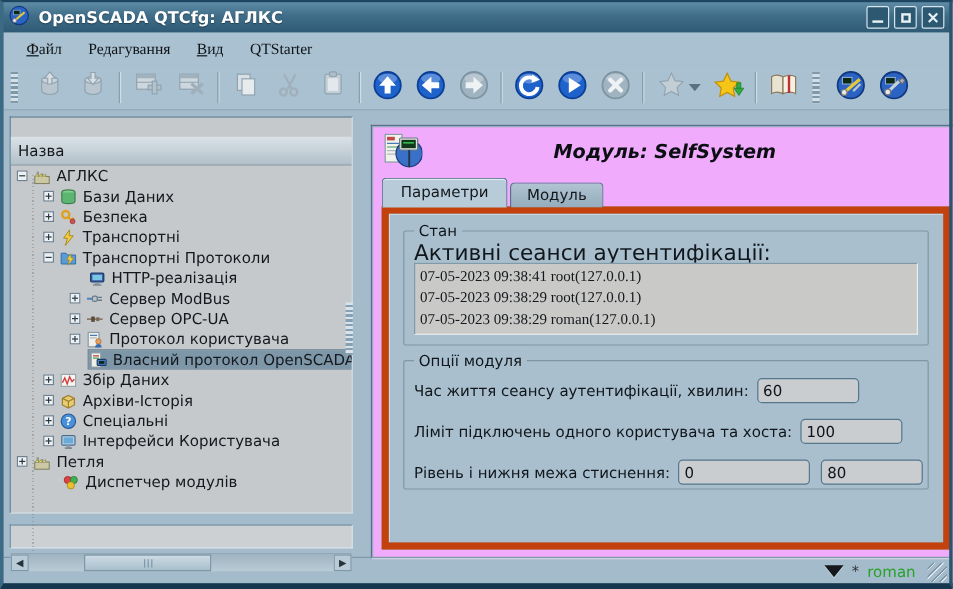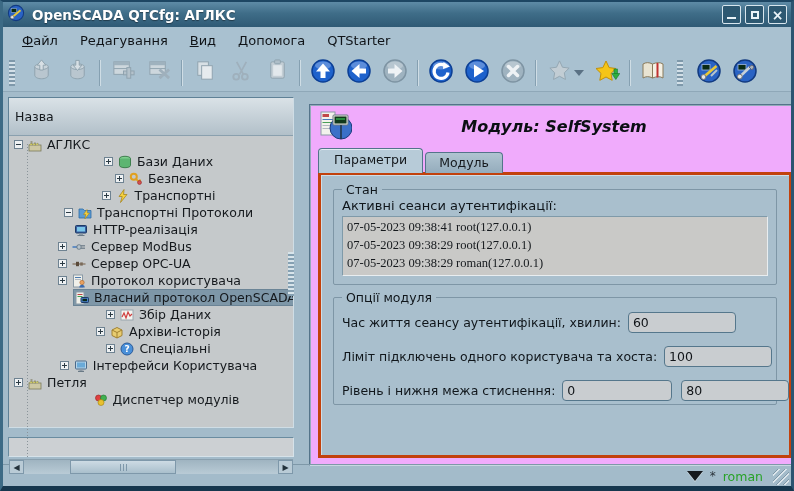--- a/index.html
+++ b/index.html
@@ -23,48 +23,48 @@
     border-radius:2px; background:#2d5871; color:#e9f2f7; display:flex;
     align-items:center; justify-content:center; font-size:12px; }
   .winbtn .minus { width:9px; height:0; border-bottom:2px solid #e9f2f7; margin-top:7px; }
   .winbtn .maxbox { width:8px; height:8px; border:2px solid #e9f2f7; }
   .winbtn .xg { font-weight:bold; font-size:14px; line-height:14px; }
 
   
   .menubar { position:absolute; left:3px; top:27px; width:788px; height:27px;
     background:#a9c1d0; display:flex; align-items:center; padding-left:8px;
     font-size:13px; color:#101418; }
-  .menu-item { padding:3px 11px; }
+  .menu-item { padding:3px 11px;font-family:Liberation Serif, serif; }
   .menu-item .u { text-decoration:underline; }
 
   
   .toolbar { position:absolute; left:3px; top:54px; width:788px; height:38px;
     background:#a9c1d0; display:flex; align-items:center;
     border-bottom:1px solid #8fa8b8; }
   .grip { width:6px; height:26px; margin:0 8px 0 6px; flex:none;
     background:repeating-linear-gradient(180deg,#7e98aa 0 2px,#d3e0e8 2px 4px); }
   .tb { width:36px; height:32px; display:flex; align-items:center; justify-content:center; flex:none; }
   .tsep { width:2px; height:26px; margin:0 4px; flex:none;
     border-left:1px solid #85a0b1; border-right:1px solid #cfdde5; }
   .caret-dn { width:0; height:0; border-left:5px solid transparent;
     border-right:5px solid transparent; border-top:6px solid #5a7184; margin-left:2px; }
 
   
   .treepanel { position:absolute; left:8px; top:97px; width:286px; height:331px;
     border:1px solid #5f8196; border-right-color:#cfdde5; border-bottom-color:#cfdde5;
     background:#c5c9cb; z-index:5; }
-  .tree-header { height:38px; background:linear-gradient(180deg,#dae2e7,#b2c0c9);
+  .tree-header { height:24px; background:linear-gradient(180deg,#dae2e7,#b2c0c9);
     border-bottom:1px solid #8aa0ae; font-size:12.5px; color:#15191d;
-    display:flex; align-items:center; padding-left:6px; }
+    display:flex; align-items:center; padding-left:6px;margin-top:16px; }
   .tree-body { position:relative; height:323px; overflow:hidden; }
   .spine { position:absolute; left:18px; top:8px; width:1px; height:382px;
     background:repeating-linear-gradient(180deg,#8a949a 0 1px,transparent 1px 3px); }
   .trow { height:17px; display:flex; align-items:center; font-size:12.5px;
     color:#15191d; white-space:nowrap; position:relative; }
-  .lv0 { padding-left:5px; } .lv1 { padding-left:15px;justify-content:center; } .lv2 { padding-left:49px; }
+  .lv0 { padding-left:5px; } .lv1 { padding-left:27px; } .lv2 { padding-left:49px; }
   .exp { width:9px; height:9px; flex:none; border:1px solid #6e8291; background:#eef1f3;
     margin-right:5px; position:relative; }
   .exp::before, .expm::before { content:""; position:absolute; left:1px; top:3px;
     width:5px; height:1px; background:#2a3a44; }
   .exp.plus::after { content:""; position:absolute; left:3px; top:1px;
     width:1px; height:5px; background:#2a3a44; }
   .exp-sp { width:16px; flex:none; }
   .ticon { width:14px; height:14px; flex:none; margin-right:5px; }
   .ticon svg { width:14px; height:14px; display:block; }
   .tsel { background:#7e97a8; outline:1px solid #6b8496; padding-right:3px;
@@ -95,38 +95,38 @@
   .mod-title { position:absolute; left:0; right:0; top:12px; text-align:center;
     font-size:16px; font-weight:bold; font-style:italic; color:#0b0f13; }
   .tabs { position:absolute; left:8px; top:45px; height:23px; display:flex; align-items:flex-end; z-index:2; }
   .tab { font-size:12.5px; color:#15191d; border:1px solid #54748a; border-bottom:none;
     border-radius:4px 4px 0 0; padding:3px 15px 12px; }
   .tab.active { background:#b7cbd8; position:relative; z-index:3; padding-bottom:6px;
     box-shadow:inset 0 1px 0 #e2ecf2; }
   .tab.inactive { background:linear-gradient(180deg,#b0c4d1,#94acbc); margin-left:2px;
     padding:2px 13px 3px; }
   .tabpanel { position:absolute; left:8px; top:67px; width:474px; height:286px;
-    border:3px solid #c2410c; background:#a9bfcd; box-shadow:inset 1px 1px 0 #cfdde6; }
+    border:6px solid #c2410c; background:#a9bfcd; box-shadow:inset 1px 1px 0 #cfdde6; }
   .group { position:absolute; left:12px; right:12px; border:1px solid #7e96a6;
     border-radius:2px; }
   .group-title { position:absolute; top:-8px; left:8px; background:#a9bfcd;
     padding:0 4px; font-size:12.5px; color:#10161b; }
   .g-state { top:14px; height:96px; }
   .g-opts { top:122px; height:108px; }
-  .sess-label { position:absolute; left:8px; top:8px; font-size:13px; color:#10161b; }
+  .sess-label { position:absolute; left:8px; top:8px; font-size:18px; color:#10161b; }
   .sess-list { position:absolute; left:8px; right:8px; top:26px; height:60px;
     background:#c9c9c7; border:1px solid #7f9aa9; border-right-color:#e8edf0;
     border-bottom-color:#e8edf0; font-size:12.5px; color:#15191d; padding:1px 0 0 4px;font-family:Liberation Serif, serif; }
   .sess-list div { line-height:18px; }
   .opt-row { display:flex; align-items:center; padding:0 8px; height:32px; margin-top:2px; }
   .opt-row label { font-size:12.5px; color:#10161b; white-space:nowrap; }
   .opt-row input { height:21px; margin-left:7px; background:#c9cdd0;
     border:1px solid #55778c; border-radius:4px; font-size:12.5px; padding:0 4px;
     font-family:"DejaVu Sans","Liberation Sans",sans-serif; color:#101418; }
-  .w108 { width:108px; } .w110 { width:110px; }
+  .w108 { width:85px; } .w110 { width:110px; }
   .gap8 { margin-left:9px !important; }
 
   
   .statusbar { position:absolute; left:3px; top:464px; width:788px; height:23px;
     border-top:1px solid #7e98a8; display:flex; align-items:center;
     justify-content:flex-end; padding-right:28px; gap:7px; font-size:12.5px; }
   .msg-tri { width:0; height:0; border-left:8px solid transparent;
     border-right:8px solid transparent; border-top:10px solid #15191d;
     filter:drop-shadow(0 1px 0 #cfdde5); }
   .mod-marker { color:#2b333a; font-size:12px; }
@@ -155,21 +155,20 @@
     </span>
   <span class="winbtn">
       <span class="xg">×</span>
     </span>
 </div>
 
 <div class="menubar">
   <span class="menu-item"><span class="u">Ф</span><span>айл</span></span>
   <span class="menu-item"><span class="u"></span><span>Редагування</span></span>
   <span class="menu-item"><span class="u">В</span><span>ид</span></span>
-  <span class="menu-item"><span class="u">Д</span><span>опомога</span></span>
   <span class="menu-item"><span class="u"></span><span>QTStarter</span></span>
 </div>
 
 <div class="toolbar">
   <span class="grip"></span>
 
   <span class="tb">
       <span><svg width="25" height="25" viewBox="0 0 26 26">
           <path d="M6 9v9c0 2 3.1 3.6 7 3.6s7-1.6 7-3.6V9" fill="#b9c6cf" stroke="#8fa2ae"></path>
           <ellipse cx="13" cy="9" rx="7" ry="3" fill="#c9d4db" stroke="#8fa2ae"></ellipse>

